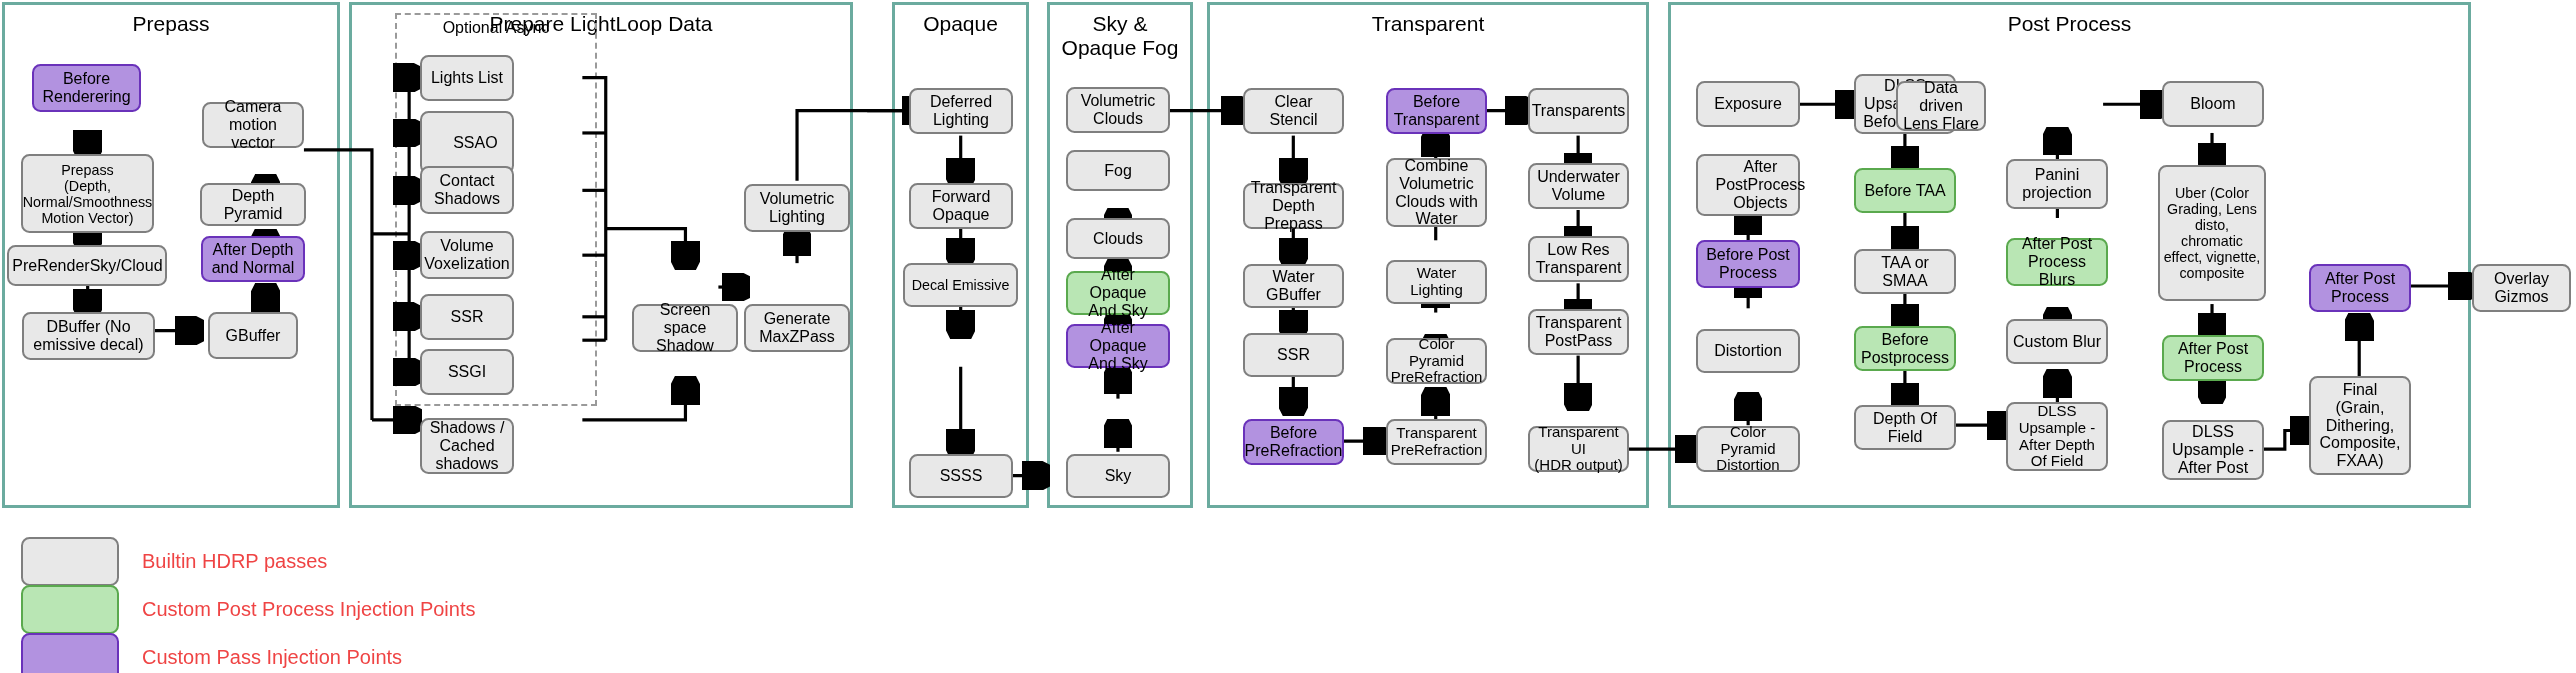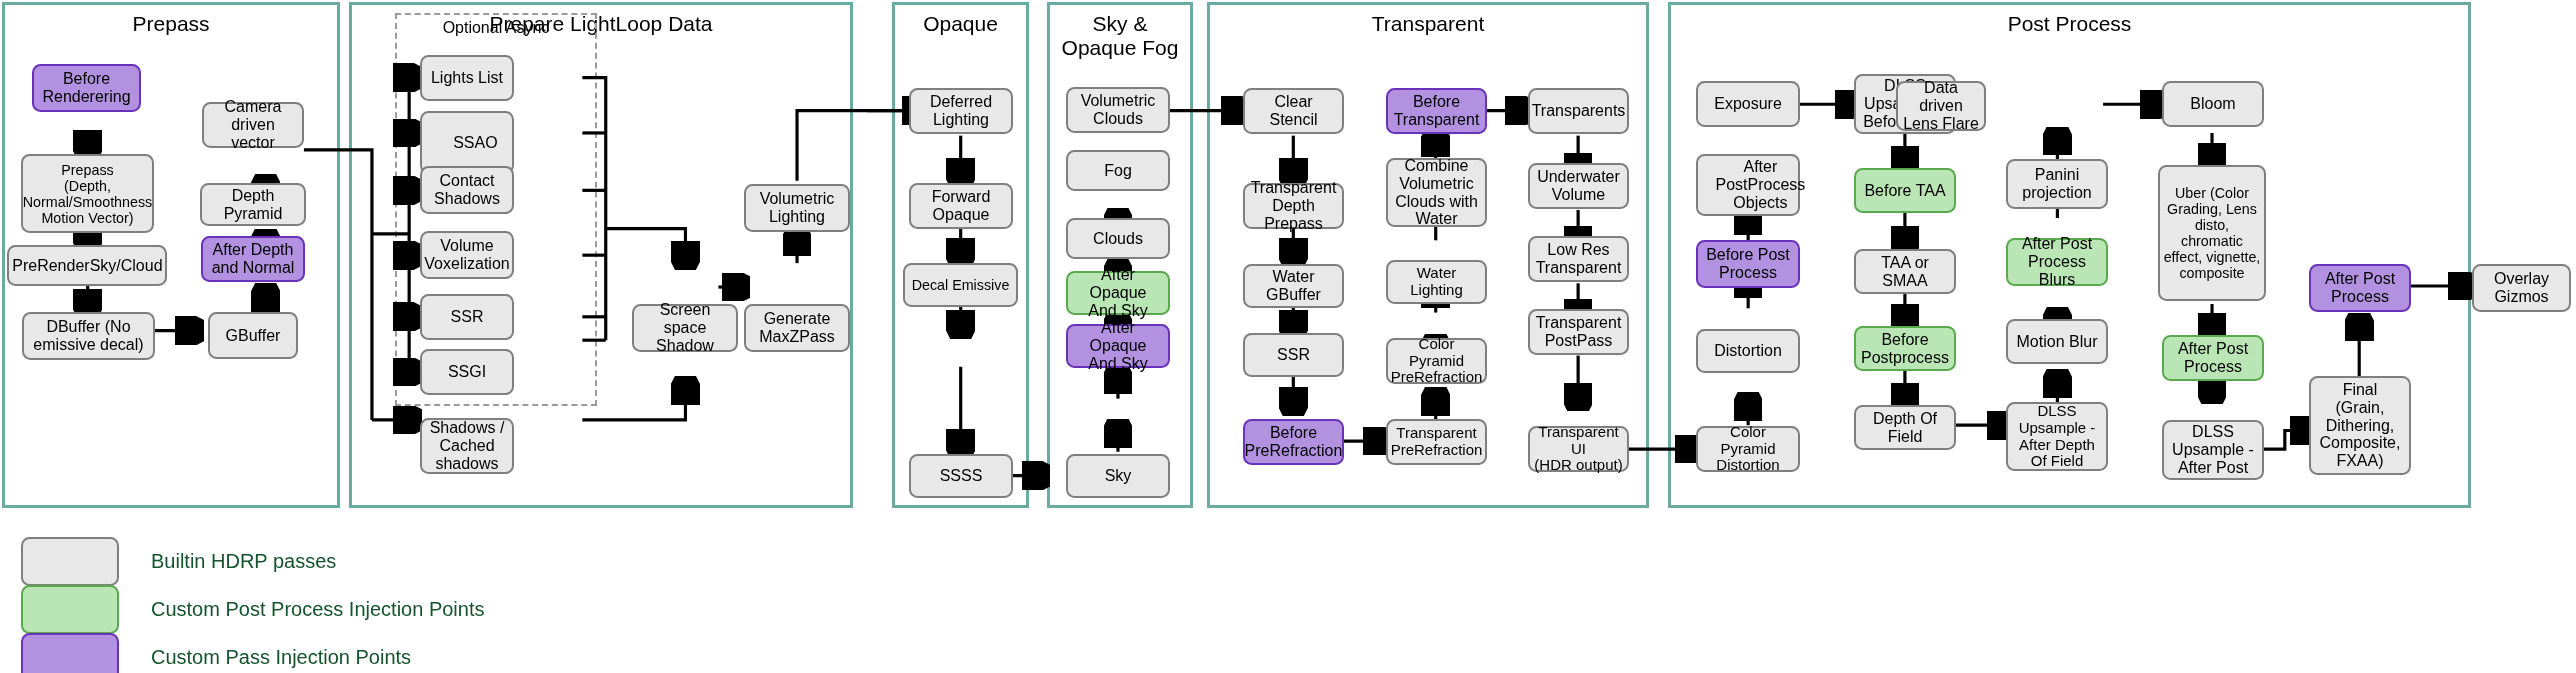--- a/index.html
+++ b/index.html
@@ -18,21 +18,21 @@
     display:flex;align-items:center;justify-content:center;text-align:center;
     font-size:16px;line-height:1.12;padding:2.1px 3.2px;}
   .node.green{background:#b9e6b4;border-color:#5aa94e;}
   .node.purple{background:#b292e0;border-color:#6a32ba;}
 
   .legend{position:absolute;}
   .legend-row{position:absolute;display:flex;align-items:center;}
   .legend-swatch{width:98px;height:49px;border-radius:8.5px;border:2.7px solid #7f7f7f;background:#e8e8e8;box-sizing:border-box;}
   .legend-swatch.green{background:#b9e6b4;border-color:#5aa94e;}
   .legend-swatch.purple{background:#b292e0;border-color:#6a32ba;}
-  .legend-label{margin-left:32px;font-size:20px;color:#14532d;white-space:nowrap;}
+  .legend-label{margin-left:23px;font-size:20px;color:#ef4444;white-space:nowrap;}
 
   svg.edges{position:absolute;left:0;top:0;width:2576px;height:674px;pointer-events:none;}
   svg.edges path,svg.edges line{fill:none;stroke:#000;stroke-width:6;}
 </style>
 </head>
 <body>
 
 <div id="root">
 
   <div class="panel" style="left:2.1px;top:2.1px;width:338px;height:506px;">
@@ -177,21 +177,21 @@
 
   <div class="node purple" style="left:32px;top:64px;width:109px;height:48px;white-space:pre-line;"><span>Before
 Renderering</span></div>
   <div class="node" style="left:21px;top:154px;width:133px;height:79px;white-space:pre-line;font-size:14.3px;"><span>Prepass
 (Depth,
 Normal/Smoothness
 Motion Vector)</span></div>
   <div class="node" style="left:7.4px;top:245px;width:160px;height:41px;white-space:pre-line;"><span>PreRenderSky/Cloud</span></div>
   <div class="node" style="left:22px;top:312px;width:133px;height:48px;white-space:pre-line;"><span>DBuffer (No
 emissive decal)</span></div>
-  <div class="node" style="left:202px;top:102px;width:102px;height:46px;white-space:pre-line;"><span>Camera driven
+  <div class="node" style="left:202px;top:102px;width:102px;height:46px;white-space:pre-line;"><span>Camera motion
 vector</span></div>
   <div class="node" style="left:200px;top:183px;width:106px;height:43px;white-space:pre-line;"><span>Depth Pyramid</span></div>
   <div class="node purple" style="left:201px;top:236px;width:104px;height:46px;white-space:pre-line;"><span>After Depth
 and Normal</span></div>
   <div class="node" style="left:208px;top:312px;width:90px;height:47px;white-space:pre-line;"><span>GBuffer</span></div>
 
   <div class="node" style="left:420px;top:55px;width:94px;height:46px;white-space:pre-line;"><span>Lights List</span></div>
   <div class="node" style="left:420px;top:111px;width:94px;height:63px;white-space:pre-line;padding-left:20px;"><span>SSAO</span></div>
   <div class="node" style="left:420px;top:166px;width:94px;height:48px;white-space:pre-line;"><span>Contact
 Shadows</span></div>
@@ -275,21 +275,21 @@
   <div class="node green" style="left:1854px;top:326px;width:102px;height:45px;white-space:pre-line;"><span>Before
 Postprocess</span></div>
   <div class="node" style="left:1854px;top:405px;width:102px;height:45px;white-space:pre-line;"><span>Depth Of Field</span></div>
 
   <div class="node" style="left:1896px;top:81px;width:90px;height:50px;white-space:pre-line;"><span>Data driven
 Lens Flare</span></div>
   <div class="node" style="left:2006px;top:159px;width:102px;height:50px;white-space:pre-line;"><span>Panini
 projection</span></div>
   <div class="node green" style="left:2006px;top:238px;width:102px;height:48px;white-space:pre-line;"><span>After Post
 Process Blurs</span></div>
-  <div class="node" style="left:2006px;top:319px;width:102px;height:45px;white-space:pre-line;"><span>Motion Blur</span></div>
+  <div class="node" style="left:2006px;top:319px;width:102px;height:45px;white-space:pre-line;"><span>Custom Blur</span></div>
   <div class="node" style="left:2006px;top:402px;width:102px;height:69px;white-space:pre-line;font-size:15px;"><span>DLSS
 Upsample -
 After Depth
 Of Field</span></div>
 
   <div class="node" style="left:2162px;top:81px;width:102px;height:46px;white-space:pre-line;"><span>Bloom</span></div>
   <div class="node" style="left:2158px;top:165px;width:108px;height:136px;white-space:pre-line;font-size:14.3px;"><span>Uber (Color
 Grading, Lens
 disto, chromatic
 effect, vignette,

